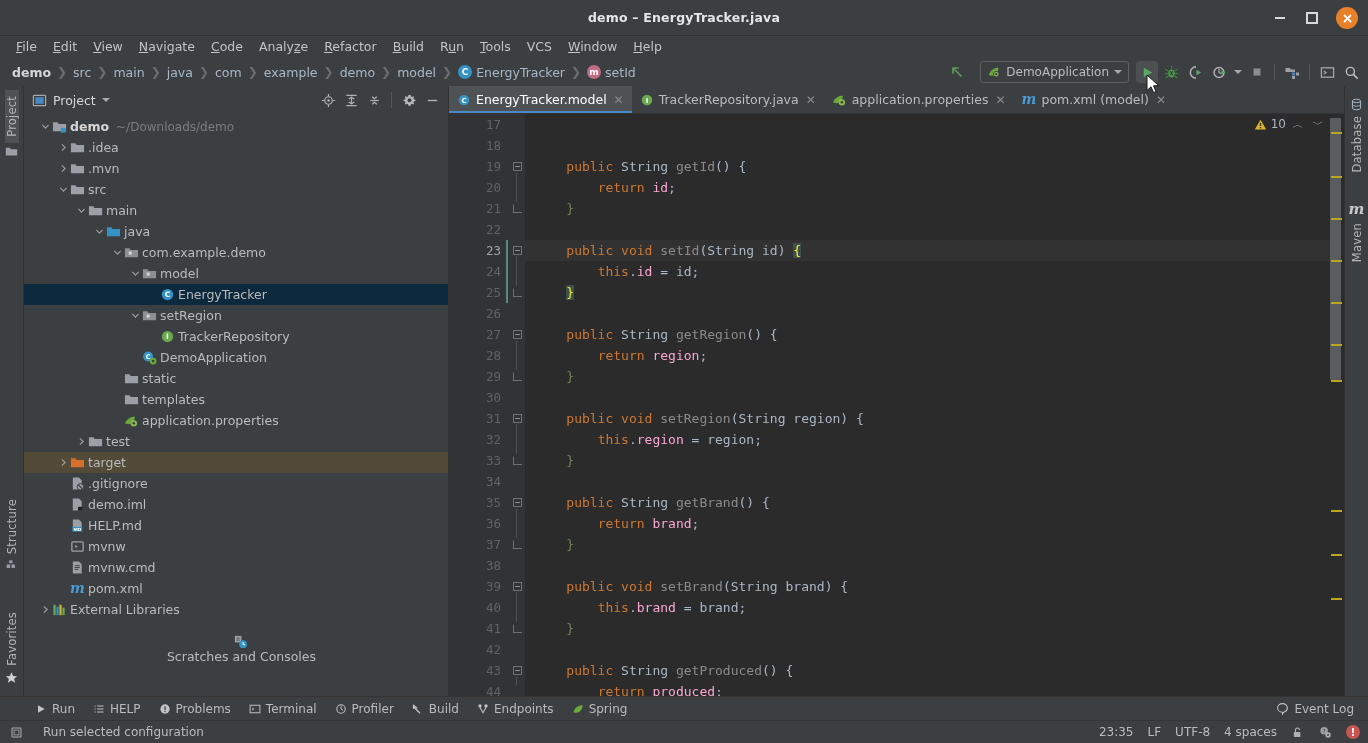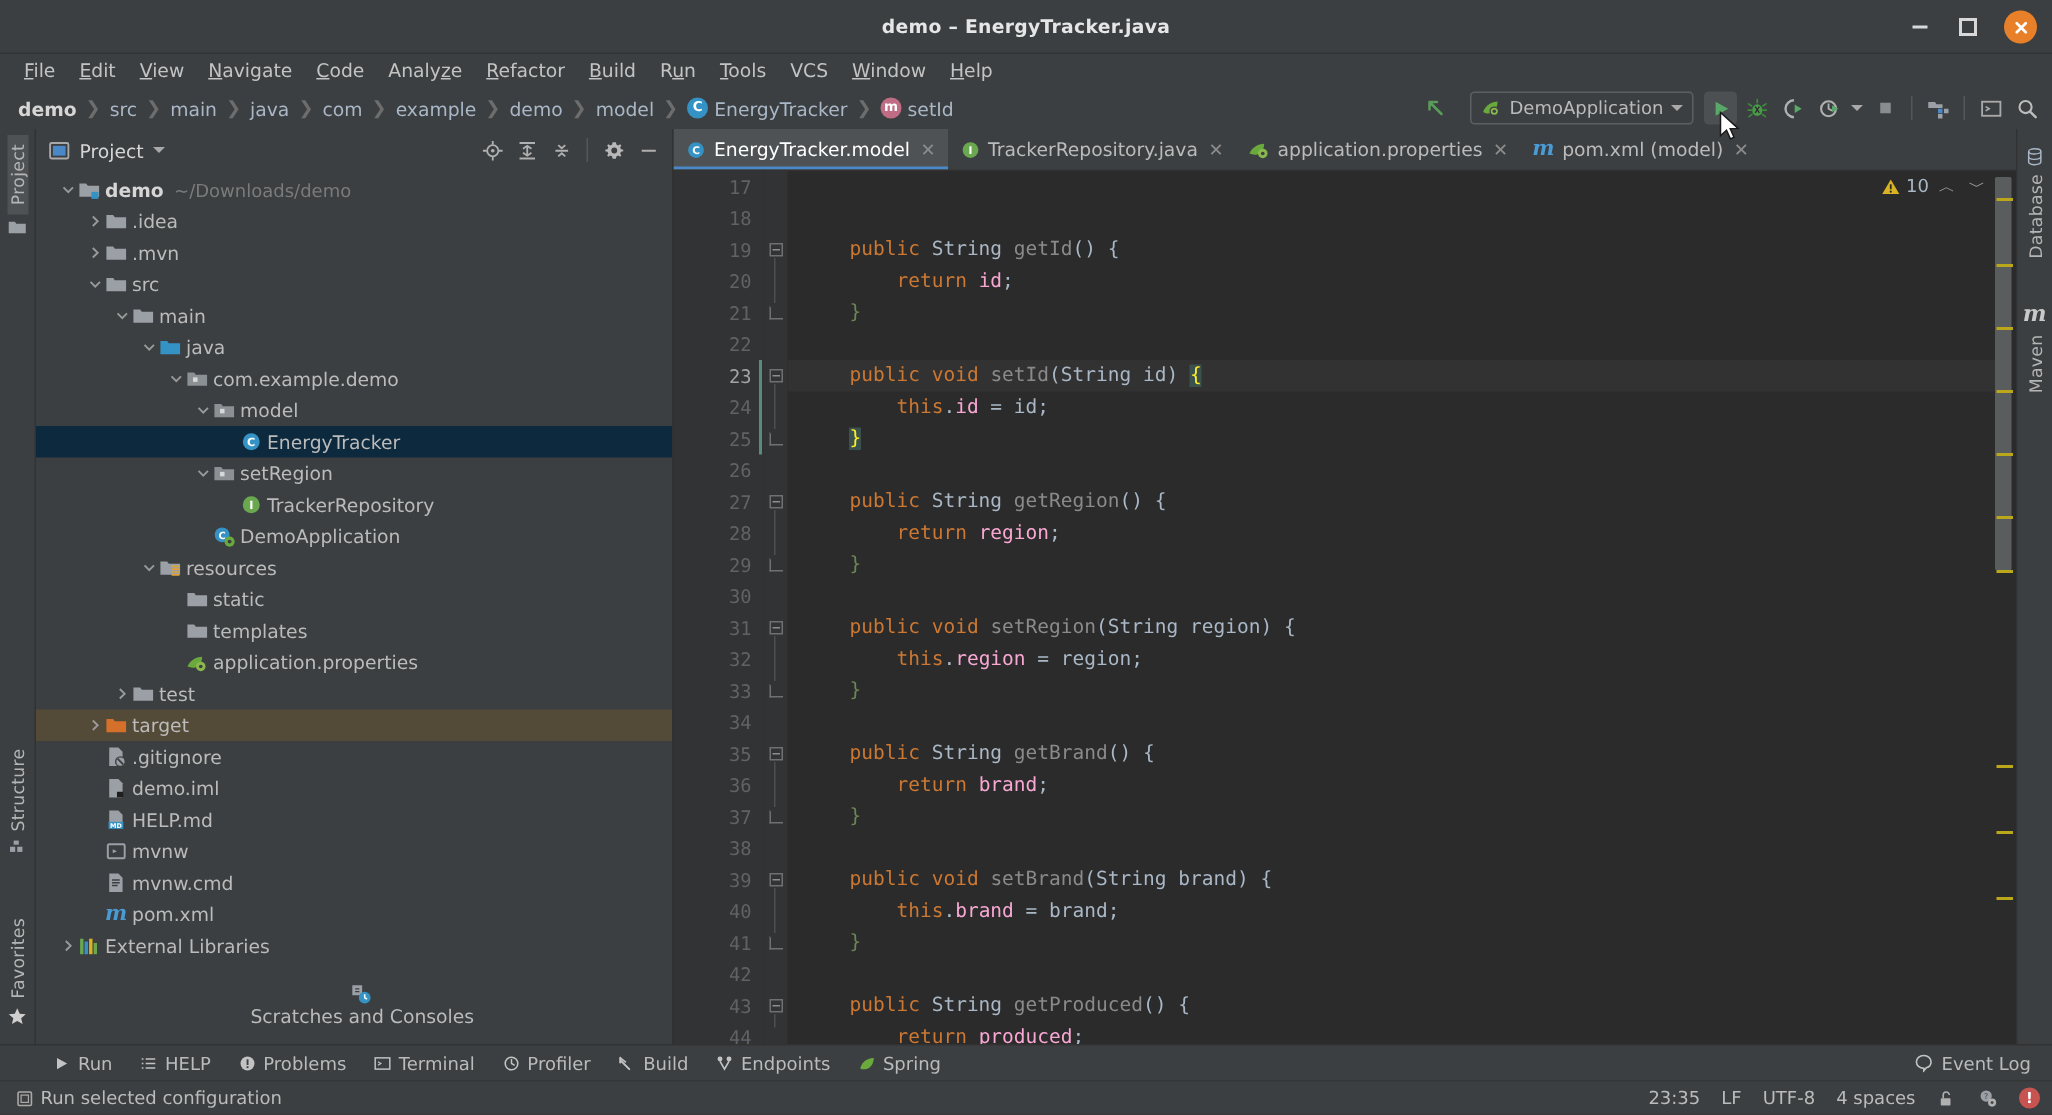--- a/index.html
+++ b/index.html
@@ -143,21 +143,21 @@
   .rtab { display: flex; flex-direction: column; align-items: center; gap: 5px; padding: 6px 0; cursor: default; }
 
   
   .bottombar { height: 24px; flex: 0 0 24px; background: #3c3f41; border-top: 1px solid #323232;
                display: flex; align-items: center; padding-left: 26px; gap: 0; }
   .bbtn { display: flex; align-items: center; gap: 5px; padding: 0 9px; height: 24px; font-size: 12px;
           color: #bbbbbb; cursor: default; }
   .eventlog { margin-left: auto; display: flex; align-items: center; gap: 5px; padding: 0 14px; font-size: 12px; }
 
   .statusbar { height: 23px; flex: 0 0 23px; background: #3c3f41; display: flex; align-items: center;
-               padding: 0 8px 0 10px; gap: 4px; border-top: 1px solid #343638; }
+               padding: 0 8px 0 10px; gap: 20px; border-top: 1px solid #343638; }
   .status-msg { font-size: 12px; color: #bbbbbb; }
   .status-right { margin-left: auto; display: flex; align-items: center; gap: 14px; font-size: 12px; color: #bbbbbb; }
   .sb-item { cursor: default; }
   .err-badge { width: 14px; height: 14px; border-radius: 50%; background: #c75450; color: #fff; font-size: 10px;
                font-weight: bold; display: flex; align-items: center; justify-content: center; }
 
   
   .cursor-arrow { position: absolute; z-index: 99; pointer-events: none; }
 </style>
 </head>
@@ -527,34 +527,20 @@
             <span class="arrow"></span>
             <span style="display: inline-flex; align-items: center; flex: 0 0 15px;">
               <svg width="15" height="15" viewBox="0 0 16 16">
                 <circle cx="6.5" cy="7" r="5.3" fill="#3592c4"></circle>
                 <text x="6.5" y="10" font-size="7" fill="#fff" text-anchor="middle" font-family="DejaVu Sans" font-weight="bold">C</text>
                 <circle cx="11.8" cy="11.8" r="3.6" fill="#6aaa3c"></circle>
                 <circle cx="11.8" cy="11.8" r="1.4" fill="#3c3f41"></circle>
               </svg>
             </span>
             <span class="tlabel">DemoApplication</span>
-          </div>
-          <div class="trow" style="padding-left: 68px;">
-            <span class="arrow">
-              <svg width="9" height="9" viewBox="0 0 10 10">
-                <path d="M1.5 3.2 L5 6.8 L8.5 3.2" stroke="#9a9a9a" stroke-width="1.4" fill="none"></path>
-              </svg>
-            </span>
-            <span style="display: inline-flex; align-items: center; flex: 0 0 15px;">
-              <svg width="15" height="15" viewBox="0 0 16 16">
-                <path d="M1 3.5 L5.8 3.5 L7 5.2 L15 5.2 L15 13 L1 13 Z" fill="#9aa0a6"></path>
-                <path d="M9 7 L14.5 7 M9 9 L14.5 9 M9 11 L14.5 11 M9 13 L14.5 13" stroke="#e0a33a" stroke-width="1.2"></path>
-              </svg>
-            </span>
-            <span class="tlabel">resources</span>
           </div>
           <div class="trow" style="padding-left: 86px;">
             <span class="arrow"></span>
             <span style="display: inline-flex; align-items: center; flex: 0 0 15px;">
               <svg width="15" height="15" viewBox="0 0 16 16">
                 <path d="M1 3.5 L5.8 3.5 L7 5.2 L15 5.2 L15 13 L1 13 Z" fill="#9aa0a6"></path>
               </svg>
             </span>
             <span class="tlabel">static</span>
           </div>

